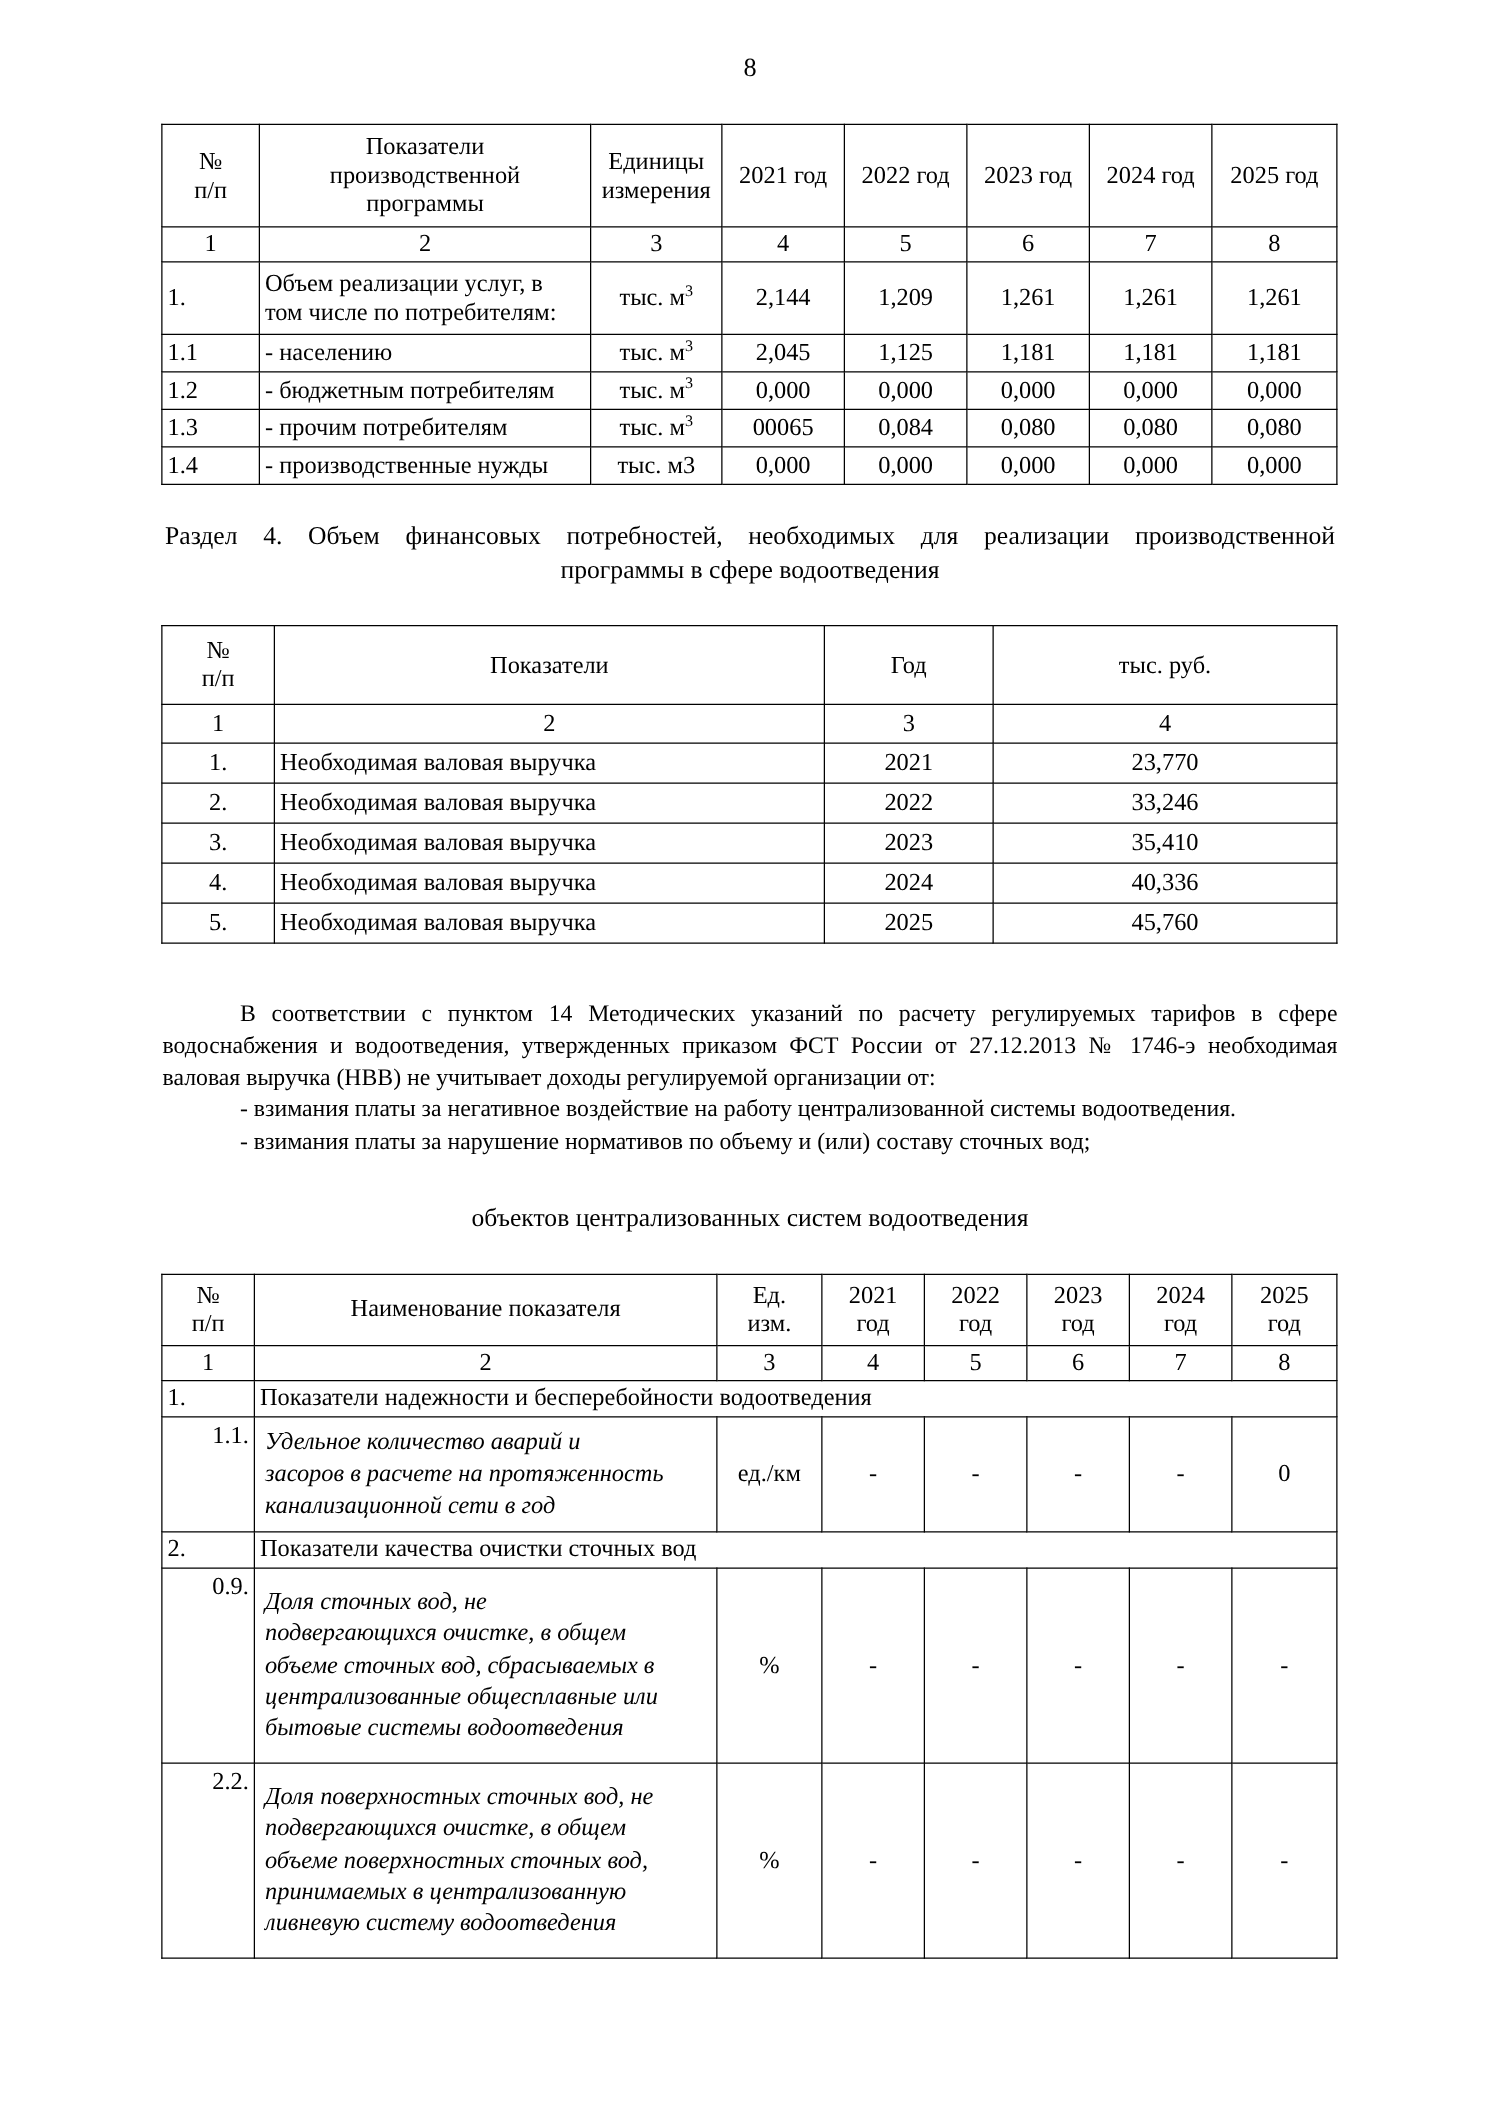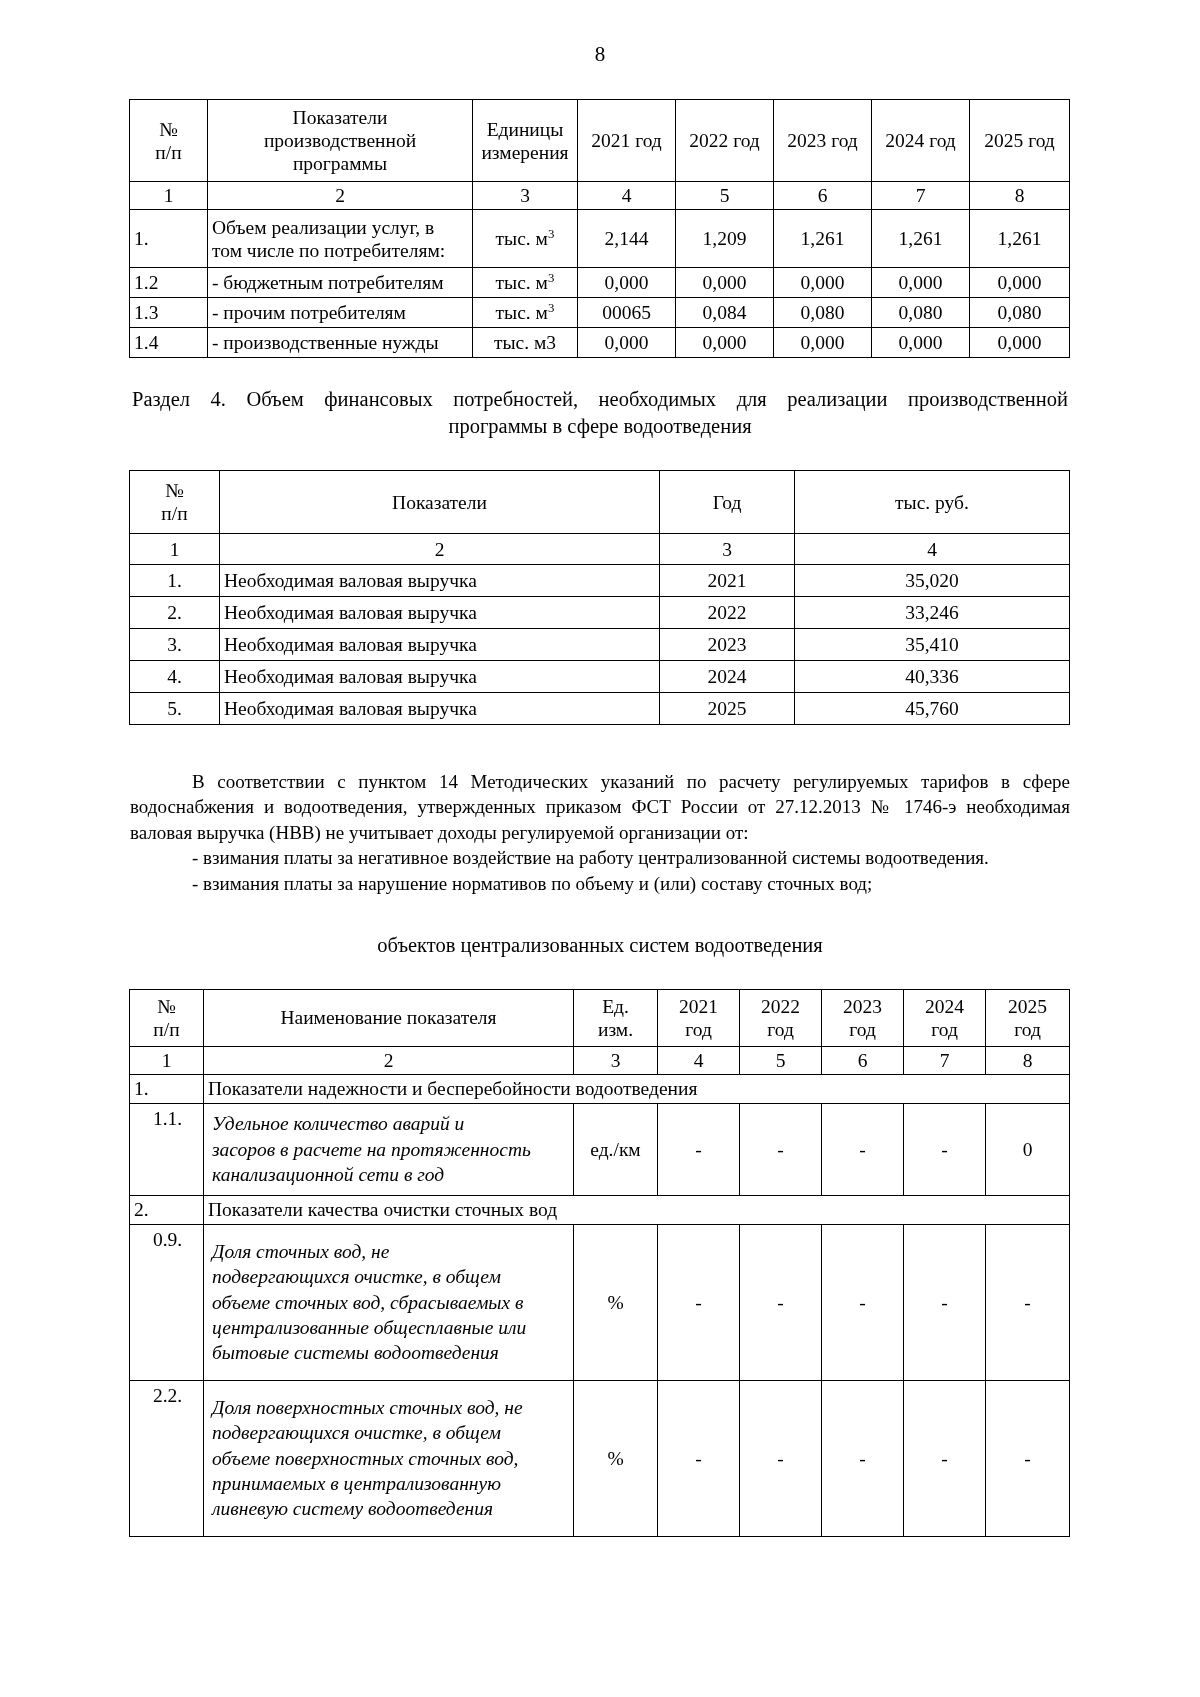--- a/index.html
+++ b/index.html
@@ -92,21 +92,21 @@
   .t3 .tall td { height: 86px; }
   .t3 .vtall td { height: 150px; }
   .t3 .group td { height: 24px; }
   .t3 .wrapcell {
     text-align: left;
     vertical-align: middle;
     padding-left: 8px;
     line-height: 1.30;
     font-style: italic;
   }
-  .t3 .idx { vertical-align: top; padding-top: 3px; text-align: center; padding-left: 6px;}
+  .t3 .idx { vertical-align: top; padding-top: 3px; text-align: right; padding-left: 6px;}
 </style>
 </head>
 <body>
 
 <div class="page">
 
   <div class="page-number">8</div>
 
   <table class="doc-table t1">
     <colgroup>
@@ -155,20 +155,30 @@
         <td class="l">1.</td>
         <td class="l">Объем реализации услуг, в том числе по потребителям:</td>
         <td class="c"><span>тыс. м</span><sup>3</sup></td>
         <td class="c">2,144</td>
         <td class="c">1,209</td>
         <td class="c">1,261</td>
         <td class="c">1,261</td>
         <td class="c">1,261</td>
       </tr>
 
+      <tr style="height:30px">
+        <td class="l">1.1</td>
+        <td class="l">- населению</td>
+        <td class="c"><span>тыс. м</span><sup>3</sup></td>
+        <td class="c">2,045</td>
+        <td class="c">1,125</td>
+        <td class="c">1,181</td>
+        <td class="c">1,181</td>
+        <td class="c">1,181</td>
+      </tr>
 
       <tr style="height:30px">
         <td class="l">1.2</td>
         <td class="l">- бюджетным потребителям</td>
         <td class="c"><span>тыс. м</span><sup>3</sup></td>
         <td class="c">0,000</td>
         <td class="c">0,000</td>
         <td class="c">0,000</td>
         <td class="c">0,000</td>
         <td class="c">0,000</td>
@@ -226,21 +236,21 @@
         <td>1</td>
         <td>2</td>
         <td>3</td>
         <td>4</td>
       </tr>
 
       <tr style="height:32px">
         <td class="c">1.</td>
         <td class="l">Необходимая валовая выручка</td>
         <td class="c">2021</td>
-        <td class="c">35,020</td>
+        <td class="c">23,770</td>
       </tr>
       <tr style="height:32px">
         <td class="c">2.</td>
         <td class="l">Необходимая валовая выручка</td>
         <td class="c">2022</td>
         <td class="c">33,246</td>
       </tr>
       <tr style="height:32px">
         <td class="c">3.</td>
         <td class="l">Необходимая валовая выручка</td>

